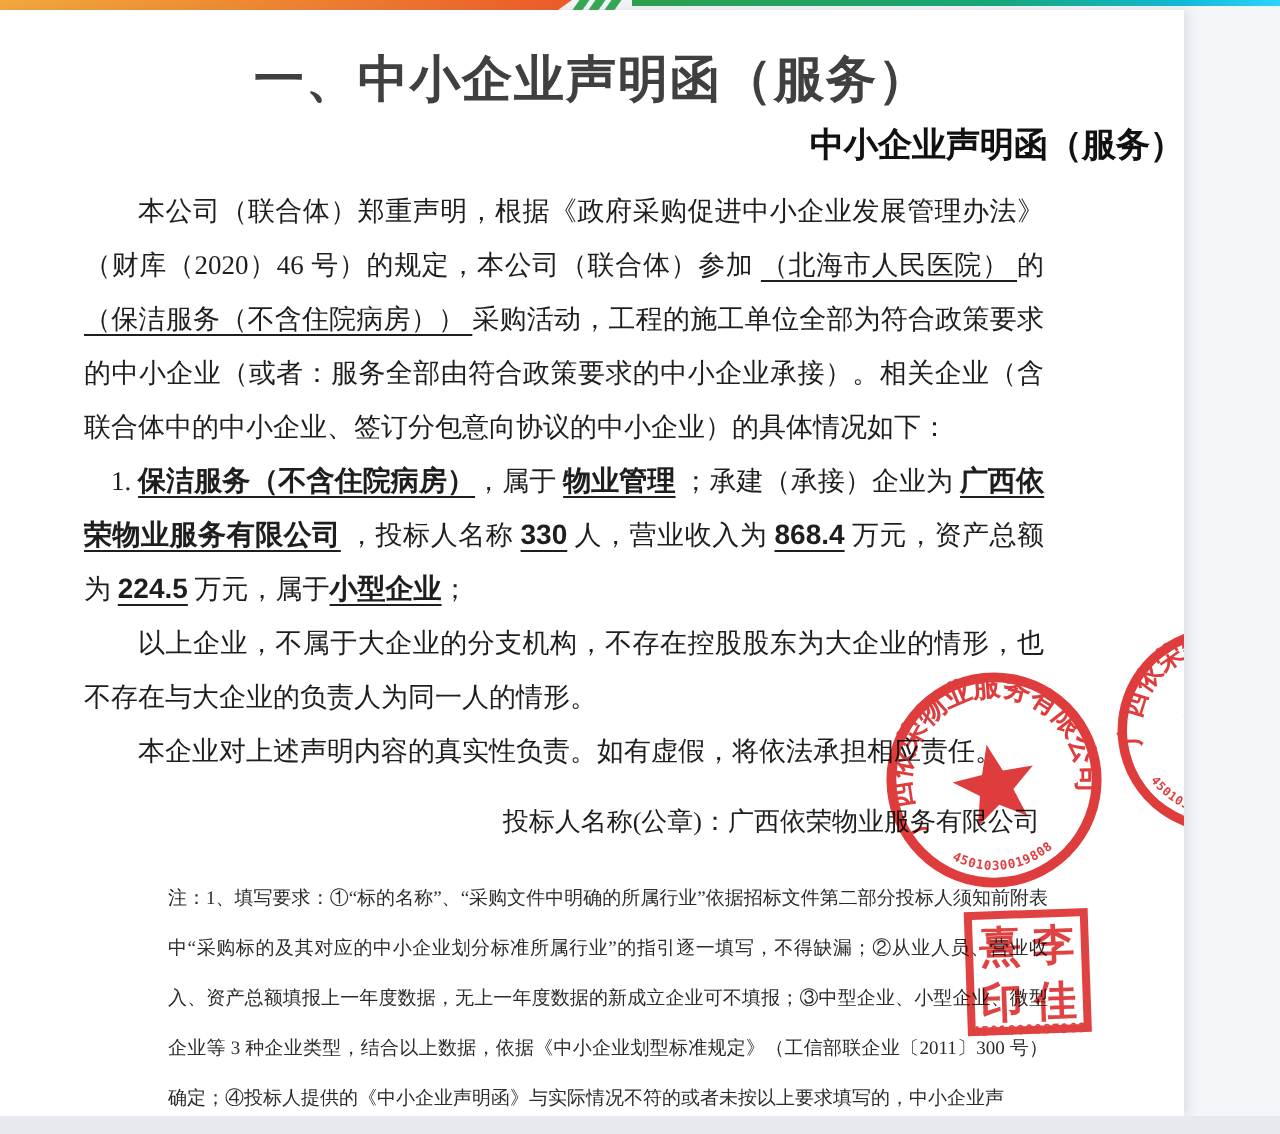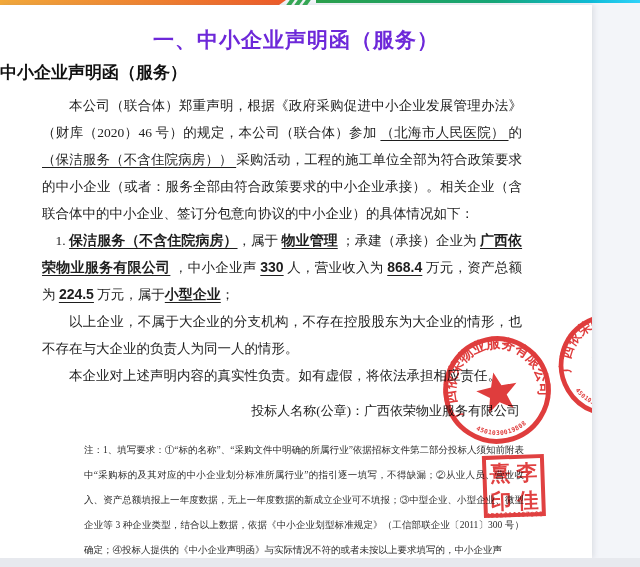--- a/index.html
+++ b/index.html
@@ -17,22 +17,22 @@
   .bar-stripes i { width:5px; height:5px; background:#34a853; transform:skewX(-35deg); }
   .bar-right { position:absolute; top:0; left:316px; width:324px; height:3px;
     background:linear-gradient(90deg,#2ba04b 0%,#16a777 55%,#0fbcd8 85%,#2fd2fa 100%); }
 
   
   .page { position:absolute; top:5px; left:0; width:592px; height:553px; background:#ffffff;
     overflow:hidden; box-shadow:2px 0 5px rgba(120,130,145,.18); }
   .page-gap-bottom { position:absolute; left:0; top:558px; width:640px; height:9px; background:#e7e9ee; }
 
   .doc-title { margin-top:22px; text-align:center; font-family:"Liberation Sans",sans-serif;
-    font-weight:700; font-size:21px; line-height:26px; color:#6d28d9; letter-spacing:1px; }
-  .doc-subtitle { margin-top:9px; text-align:left; font-family:"Liberation Sans",sans-serif;
+    font-weight:700; font-size:25px; line-height:26px; color:#404040; letter-spacing:1px; }
+  .doc-subtitle { margin-top:9px; text-align:right; font-family:"Liberation Sans",sans-serif;
     font-weight:700; font-size:17px; line-height:22px; color:#111111; }
 
   .doc-body { margin:8px 70px 0 42px; font-size:13.5px; line-height:27px; color:#1e1e1e;
     text-align:justify; }
   .para { text-indent:2em; }
   .para-item { text-indent:1em; }
   .u  { text-decoration:underline; text-underline-offset:3px; }
   .bu { text-decoration:underline; text-underline-offset:3px; font-weight:700;
         font-family:"Liberation Sans",sans-serif; font-size:14px; }
 
@@ -72,21 +72,21 @@
   </div>
 
   <div class="page">
 
     <div class="doc-title">一、中小企业声明函（服务）</div>
     <div class="doc-subtitle">中小企业声明函（服务）</div>
 
     <div class="doc-body">
       <p class="para"><span>本公司（联合体）郑重声明，根据《政府采购促进中小企业发展管理办法》（财库（2020）46 号）的规定，本公司（联合体）参加 </span><span class="u">（北海市人民医院） </span><span> 的 </span><span class="u">（保洁服务（不含住院病房）） </span><span> 采购活动，工程的施工单位全部为符合政策要求的中小企业（或者：服务全部由符合政策要求的中小企业承接）。相关企业（含联合体中的中小企业、签订分包意向协议的中小企业）的具体情况如下：</span></p>
 
-      <p class="para-item"><span>1. </span><span class="bu">保洁服务（不含住院病房）</span><span>，属于 </span><span class="bu">物业管理</span><span> ；承建（承接）企业为 </span><span class="bu">广西依荣物业服务有限公司</span><span> ，中小企业声 </span><span class="bu">330</span><span> 人，营业收入为 </span><span class="bu">868.4</span><span> 万元，资产总额为 </span><span class="bu">224.5</span><span> 万元，属于</span><span class="bu">小型企业</span><span>；</span></p>
+      <p class="para-item"><span>1. </span><span class="bu">保洁服务（不含住院病房）</span><span>，属于 </span><span class="bu">物业管理</span><span> ；承建（承接）企业为 </span><span class="bu">广西依荣物业服务有限公司</span><span> ，投标人名称 </span><span class="bu">330</span><span> 人，营业收入为 </span><span class="bu">868.4</span><span> 万元，资产总额为 </span><span class="bu">224.5</span><span> 万元，属于</span><span class="bu">小型企业</span><span>；</span></p>
 
       <p class="para">以上企业，不属于大企业的分支机构，不存在控股股东为大企业的情形，也不存在与大企业的负责人为同一人的情形。</p>
       <p class="para">本企业对上述声明内容的真实性负责。如有虚假，将依法承担相应责任。</p>
     </div>
 
     <div class="sig-block">
       <div>投标人名称(公章)：广西依荣物业服务有限公司</div>
     </div>
 
     <div class="notes">注：1、填写要求：①“标的名称”、“采购文件中明确的所属行业”依据招标文件第二部分投标人须知前附表中“采购标的及其对应的中小企业划分标准所属行业”的指引逐一填写，不得缺漏；②从业人员、营业收入、资产总额填报上一年度数据，无上一年度数据的新成立企业可不填报；③中型企业、小型企业、微型企业等 3 种企业类型，结合以上数据，依据《中小企业划型标准规定》（工信部联企业〔2011〕300 号）确定；④投标人提供的《中小企业声明函》与实际情况不符的或者未按以上要求填写的，中小企业声</div>

